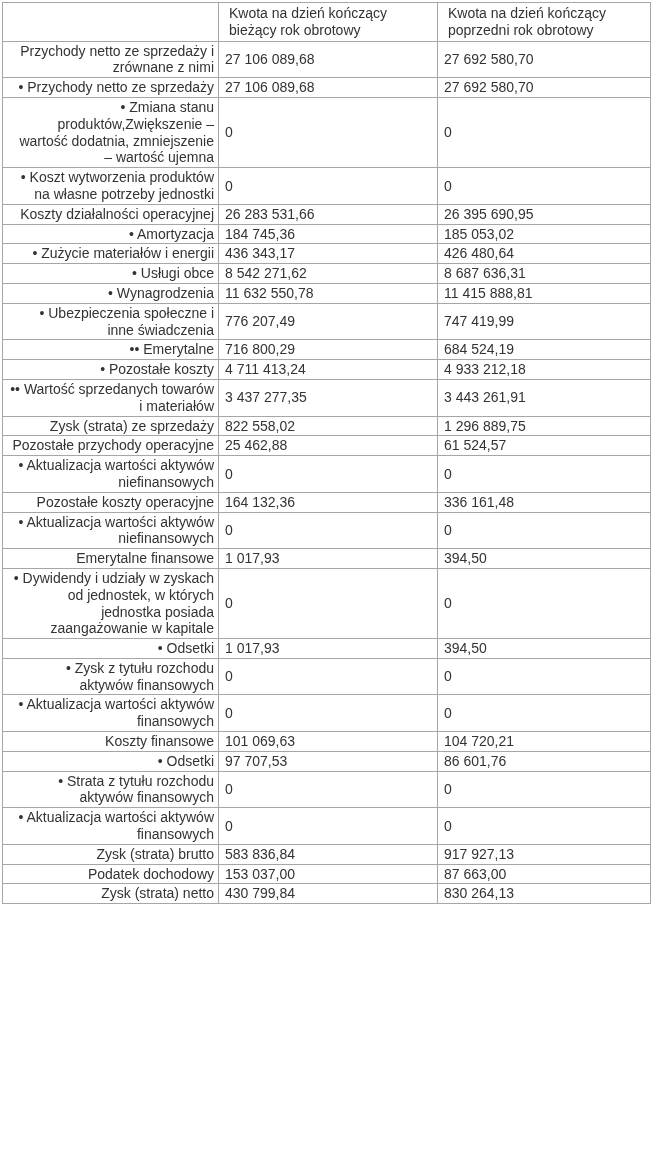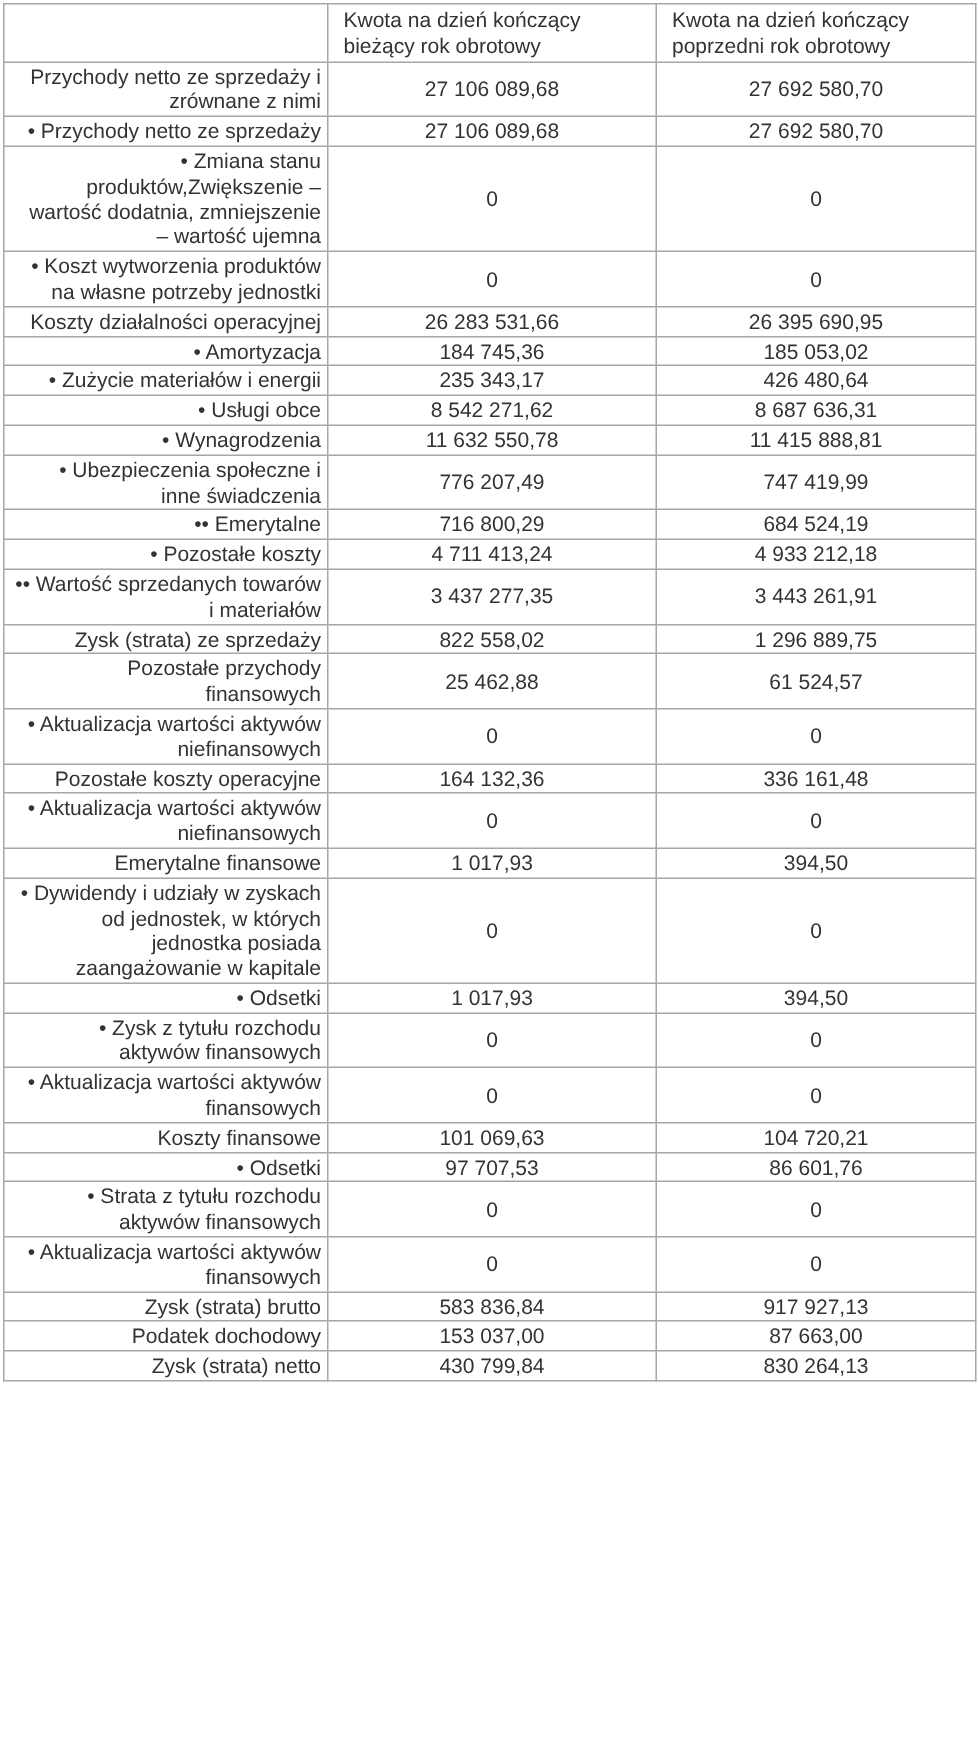--- a/index.html
+++ b/index.html
@@ -32,21 +32,20 @@
     font-weight: normal;
     text-align: left;
     padding: 2px 10px;
     height: 32px;
   }
   .fin-table td.label-cell {
     text-align: right;
     padding: 1px 4px 1px 7px;
   }
   .fin-table td.value-cell {
-    text-align: center;
     padding: 1px 6px;
     border-radius: 17px;
   }
   .col-label   { width: 216px; }
   .col-current { width: 219px; }
   .col-prev    { width: 213px; }
 </style>
 </head>
 <body>
 
@@ -89,21 +88,21 @@
         <td class="value-cell">26 283 531,66</td>
         <td class="value-cell">26 395 690,95</td>
       </tr>
       <tr>
         <td class="label-cell">• Amortyzacja</td>
         <td class="value-cell">184 745,36</td>
         <td class="value-cell">185 053,02</td>
       </tr>
       <tr>
         <td class="label-cell">• Zużycie materiałów i energii</td>
-        <td class="value-cell">235 343,17</td>
+        <td class="value-cell">436 343,17</td>
         <td class="value-cell">426 480,64</td>
       </tr>
       <tr>
         <td class="label-cell">• Usługi obce</td>
         <td class="value-cell">8 542 271,62</td>
         <td class="value-cell">8 687 636,31</td>
       </tr>
       <tr>
         <td class="label-cell">• Wynagrodzenia</td>
         <td class="value-cell">11 632 550,78</td>
@@ -128,21 +127,21 @@
         <td class="label-cell">•• Wartość sprzedanych towarów i materiałów</td>
         <td class="value-cell">3 437 277,35</td>
         <td class="value-cell">3 443 261,91</td>
       </tr>
       <tr>
         <td class="label-cell">Zysk (strata) ze sprzedaży</td>
         <td class="value-cell">822 558,02</td>
         <td class="value-cell">1 296 889,75</td>
       </tr>
       <tr>
-        <td class="label-cell">Pozostałe przychody finansowych</td>
+        <td class="label-cell">Pozostałe przychody operacyjne</td>
         <td class="value-cell">25 462,88</td>
         <td class="value-cell">61 524,57</td>
       </tr>
       <tr>
         <td class="label-cell">• Aktualizacja wartości aktywów niefinansowych</td>
         <td class="value-cell">0</td>
         <td class="value-cell">0</td>
       </tr>
       <tr>
         <td class="label-cell">Pozostałe koszty operacyjne</td>

